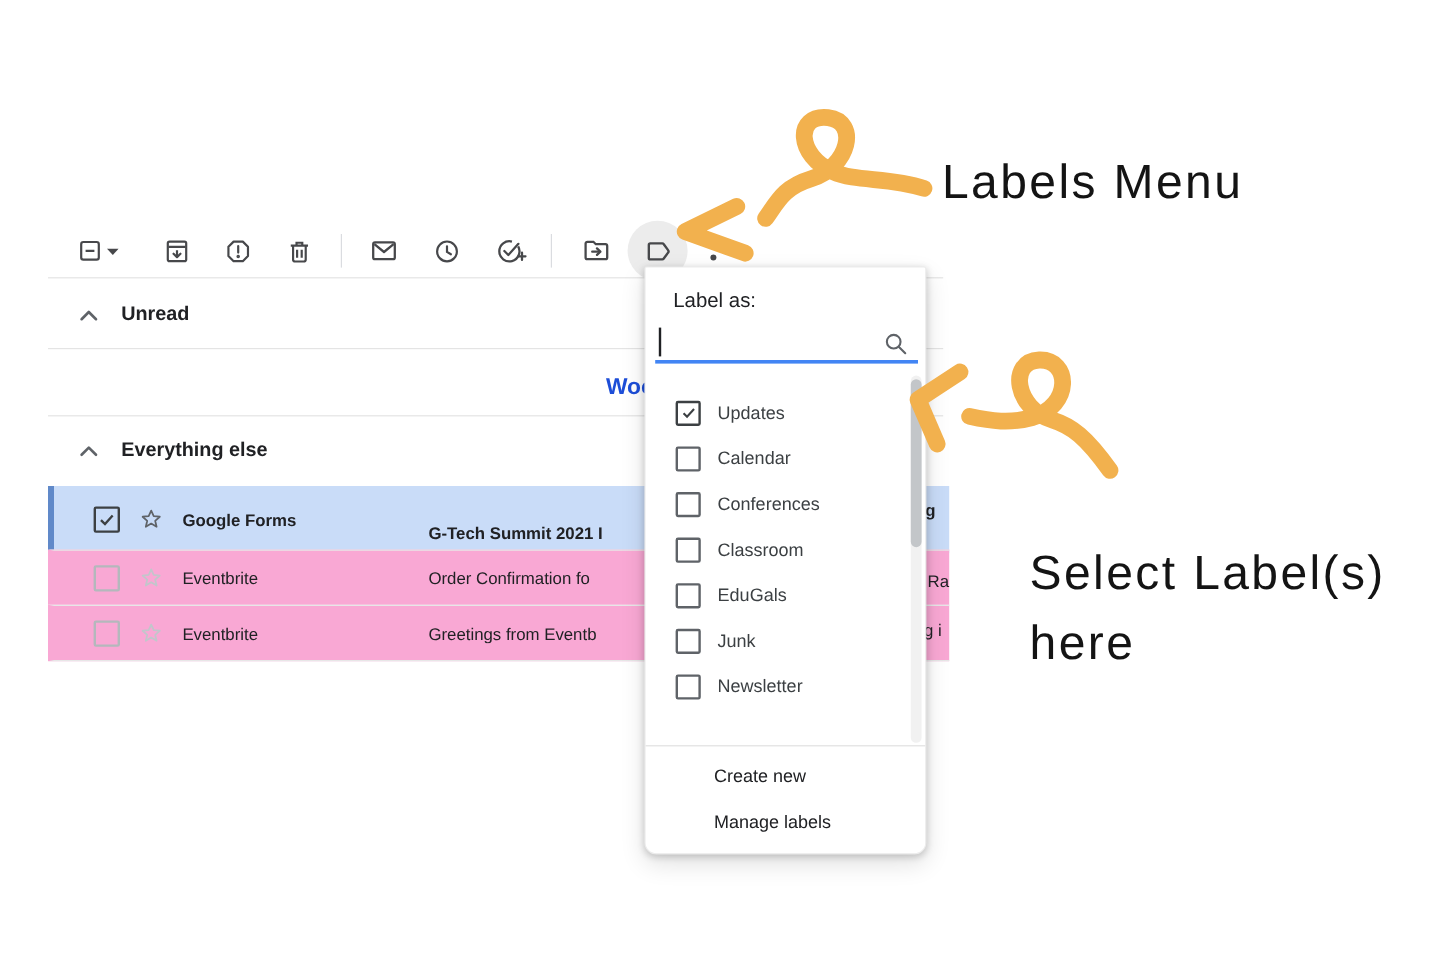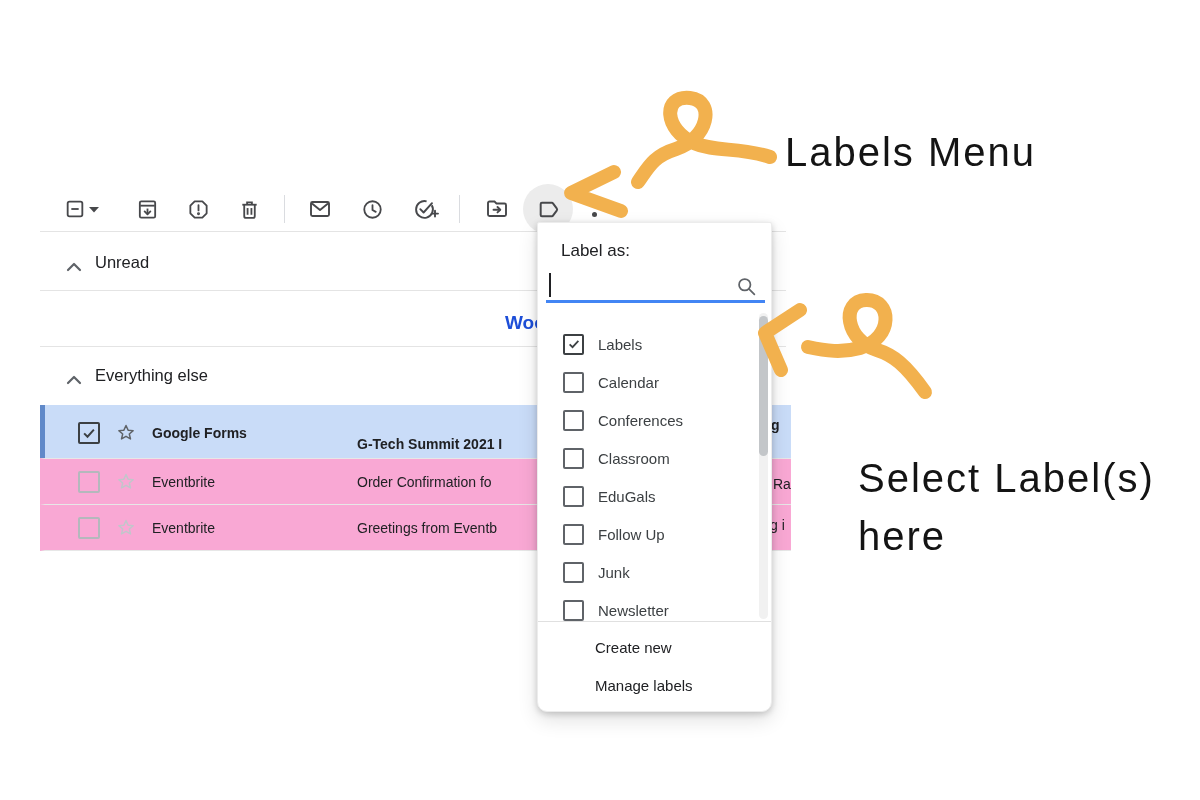--- a/index.html
+++ b/index.html
@@ -8,21 +8,21 @@
     font-family:"Liberation Sans","DejaVu Sans",sans-serif;color:#202124;
   }
   .abs{position:absolute;}
   
   .tb-icon{position:absolute;width:24px;height:24px;display:flex;align-items:center;justify-content:center;}
   .tb-sep{position:absolute;width:1px;height:28px;background:#dadce0;}
   .hline{position:absolute;height:1px;background:#e4e4e4;}
   .label-circle{position:absolute;width:50px;height:50px;border-radius:50%;background:#ececec;display:flex;align-items:center;justify-content:center;}
   .more-dot{position:absolute;width:5px;height:5px;border-radius:50%;background:#47484b;}
   
-  .section-hdr{position:absolute;display:flex;align-items:flex-end;gap:13px;font-size:16.5px;font-weight:normal;color:#202124;}
+  .section-hdr{position:absolute;display:flex;align-items:center;gap:19px;font-size:16.5px;font-weight:bold;color:#202124;}
   .mail-row{position:absolute;left:40px;width:746px;display:flex;align-items:center;}
   .row-sel{background:#c9dcf8;border-left:5px solid #6089c9;}
   .row-read{background:#f9a8d4;border-left:5px solid transparent;}
   .row-cb{width:18px;height:18px;border:2px solid #b4b8bc;border-radius:2px;margin-left:33px;flex:0 0 auto;}
   .row-cb.dark{border-color:#3c4043;position:relative;}
   .row-star{margin-left:15px;flex:0 0 auto;display:flex;}
   .sender{margin-left:15px;width:205px;font-size:14px;flex:0 0 auto;}
   .subject{font-size:14px;white-space:nowrap;overflow:hidden;}
   .peek{position:absolute;font-size:14px;color:#202124;white-space:nowrap;}
   
@@ -196,41 +196,37 @@
     </svg>
     <div class="search-underline"></div>
 
     <div class="menu-list">
       <div class="menu-item">
         <span class="m-cb checked">
           <svg width="14" height="14" viewBox="0 0 24 24" fill="none" stroke="#3c4043" stroke-width="3">
               <path d="M4.5 12.5 L9.5 17.5 L19.5 6.5"></path>
             </svg>
         </span>
-        <span class="m-label">Labels</span>
+        <span class="m-label">Updates</span>
       </div>
       <div class="menu-item">
         <span class="m-cb"></span>
         <span class="m-label">Calendar</span>
       </div>
       <div class="menu-item">
         <span class="m-cb"></span>
         <span class="m-label">Conferences</span>
       </div>
       <div class="menu-item">
         <span class="m-cb"></span>
         <span class="m-label">Classroom</span>
       </div>
       <div class="menu-item">
         <span class="m-cb"></span>
         <span class="m-label">EduGals</span>
-      </div>
-      <div class="menu-item">
-        <span class="m-cb"></span>
-        <span class="m-label">Follow Up</span>
       </div>
       <div class="menu-item">
         <span class="m-cb"></span>
         <span class="m-label">Junk</span>
       </div>
       <div class="menu-item">
         <span class="m-cb"></span>
         <span class="m-label">Newsletter</span>
       </div>
     </div>

